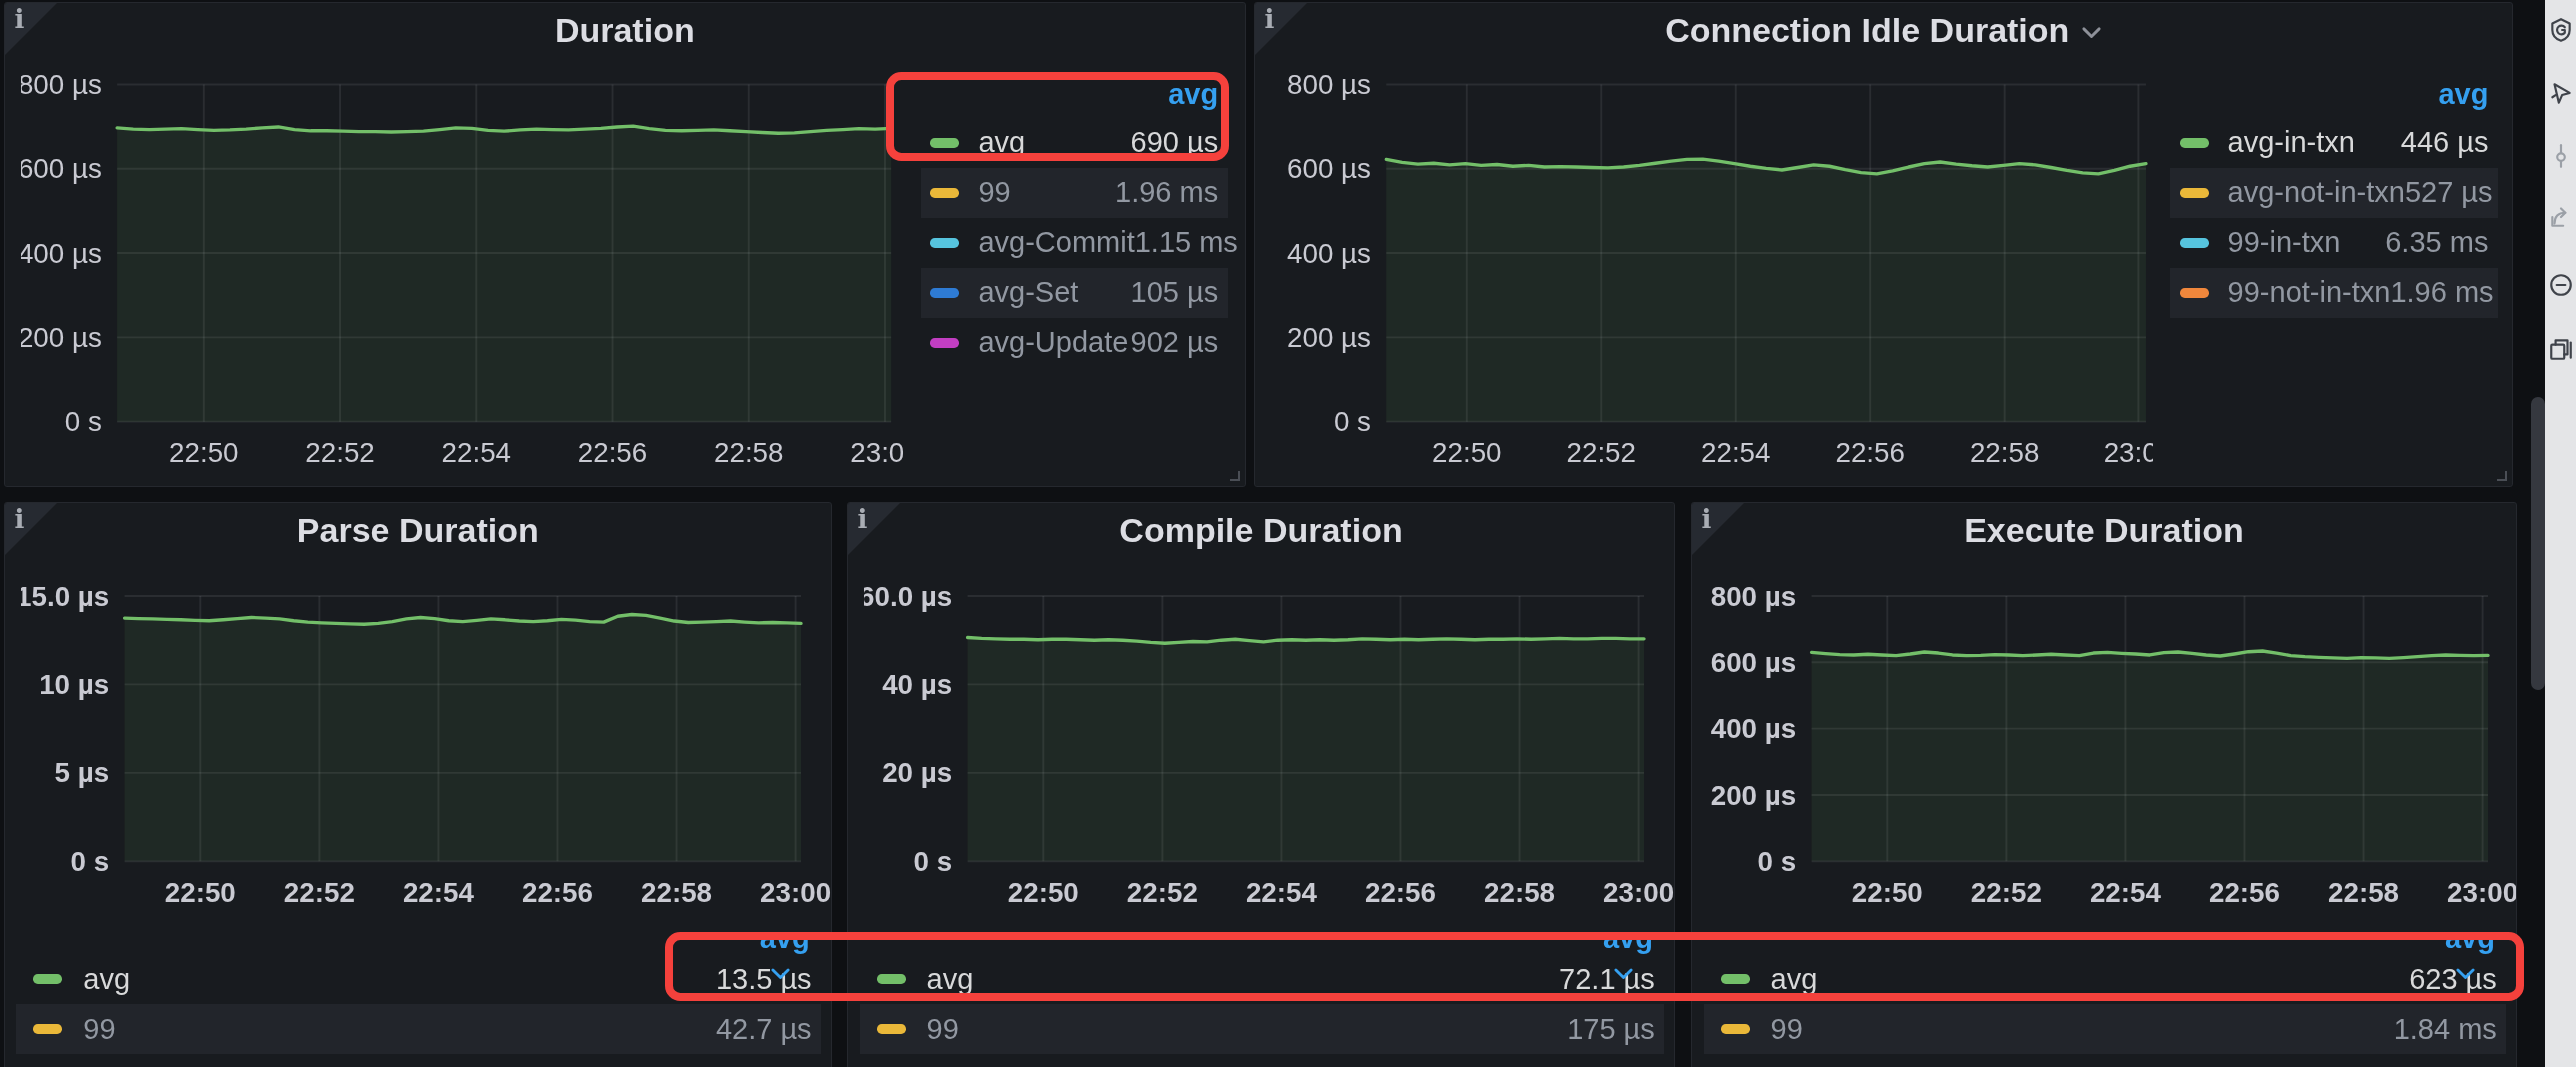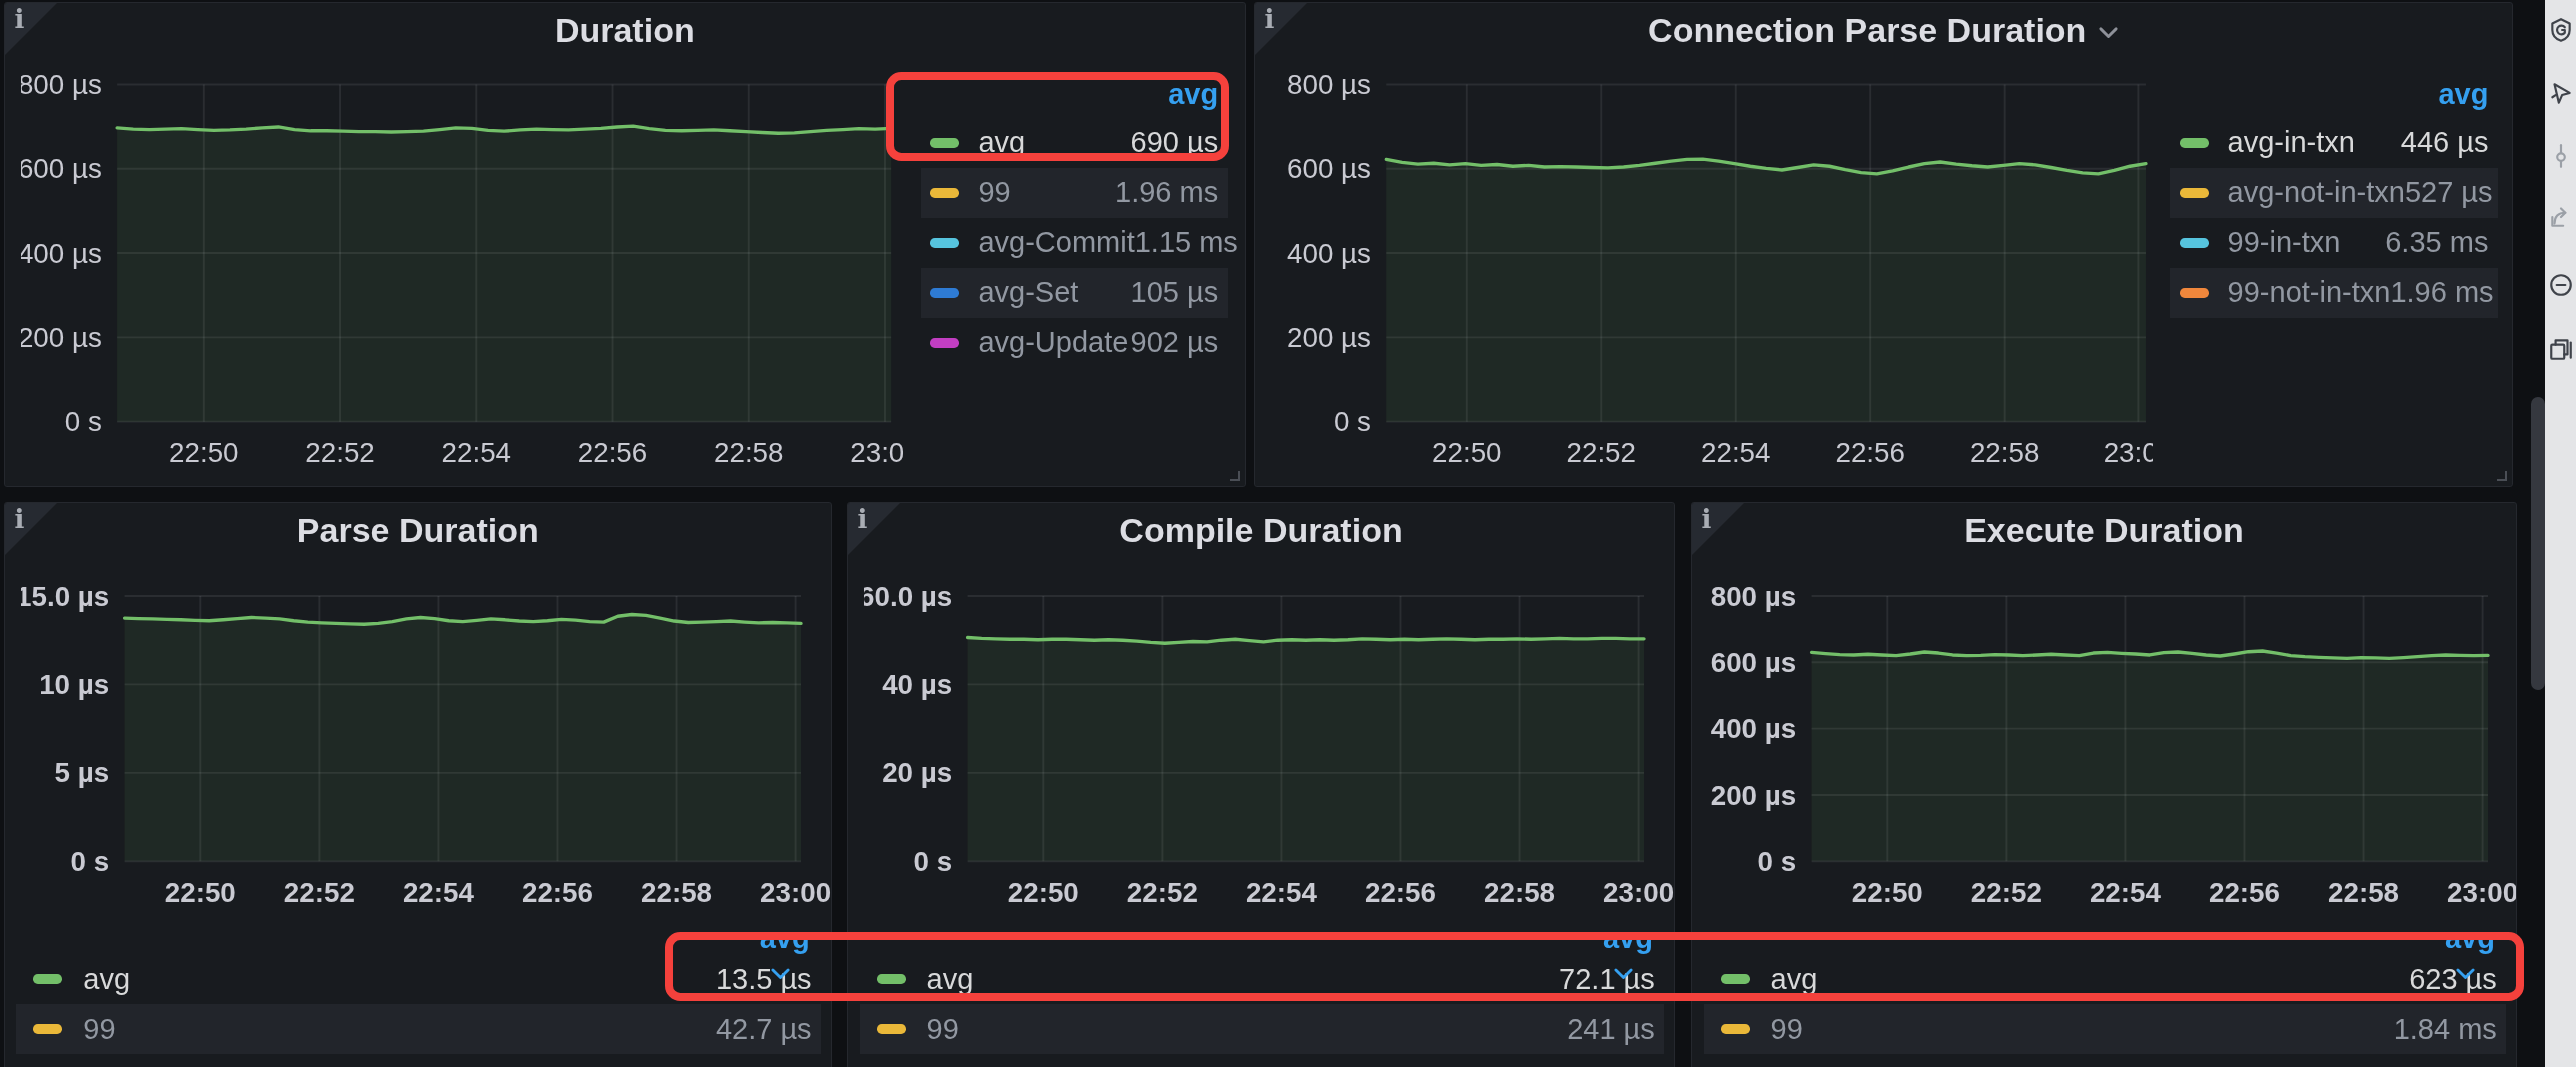--- a/index.html
+++ b/index.html
@@ -132,21 +132,21 @@
           <span class="val">902 µs</span>
         </div>
       </div>
     <div class="resize-handle"></div>
   </div>
 
   <div class="panel" id="p-connidle">
     <div class="corner"></div>
     <div class="corner-i">i</div>
     <div class="panel-title">
-      <span>Connection Parse Duration</span>
+      <span>Connection Idle Duration</span>
       <span class="title-chevron">
         <svg width="21" height="13.4" viewBox="0 0 22 14">
             <polyline points="3,3 11,11 19,3" fill="none" stroke="#8e9199" stroke-width="3" stroke-linecap="round" stroke-linejoin="round"></polyline>
           </svg>
       </span>
     </div>
     <div class="chart" id="chart-connidle">
         <svg viewBox="0 0 920 500">
           <line x1="120" y1="85" x2="913" y2="85" stroke="rgba(204,204,220,0.10)" stroke-width="2"></line>
           <text x="104" y="95" text-anchor="end" fill="#c9cad2" font-size="29" font-family="&quot;Liberation Sans&quot;,sans-serif">800 µs</text>
@@ -286,21 +286,21 @@
               <polyline points="2,2 10,10 18,2" fill="none" stroke="#35a0f0" stroke-width="3" stroke-linecap="round" stroke-linejoin="round"></polyline>
             </svg></span></div>
         <div class="lrow bright">
           <span class="swatch" style="background: rgb(115, 191, 105);"></span>
           <span class="lab">avg</span>
           <span class="val">72.1 µs</span>
         </div>
         <div class="lrow bg">
           <span class="swatch" style="background: rgb(234, 184, 57);"></span>
           <span class="lab">99</span>
-          <span class="val">241 µs</span>
+          <span class="val">175 µs</span>
         </div>
       </div>
   </div>
 
   <div class="panel" id="p-execute">
     <div class="corner"></div>
     <div class="corner-i">i</div>
     <div class="panel-title">
       <span>Execute Duration</span>
     </div>

